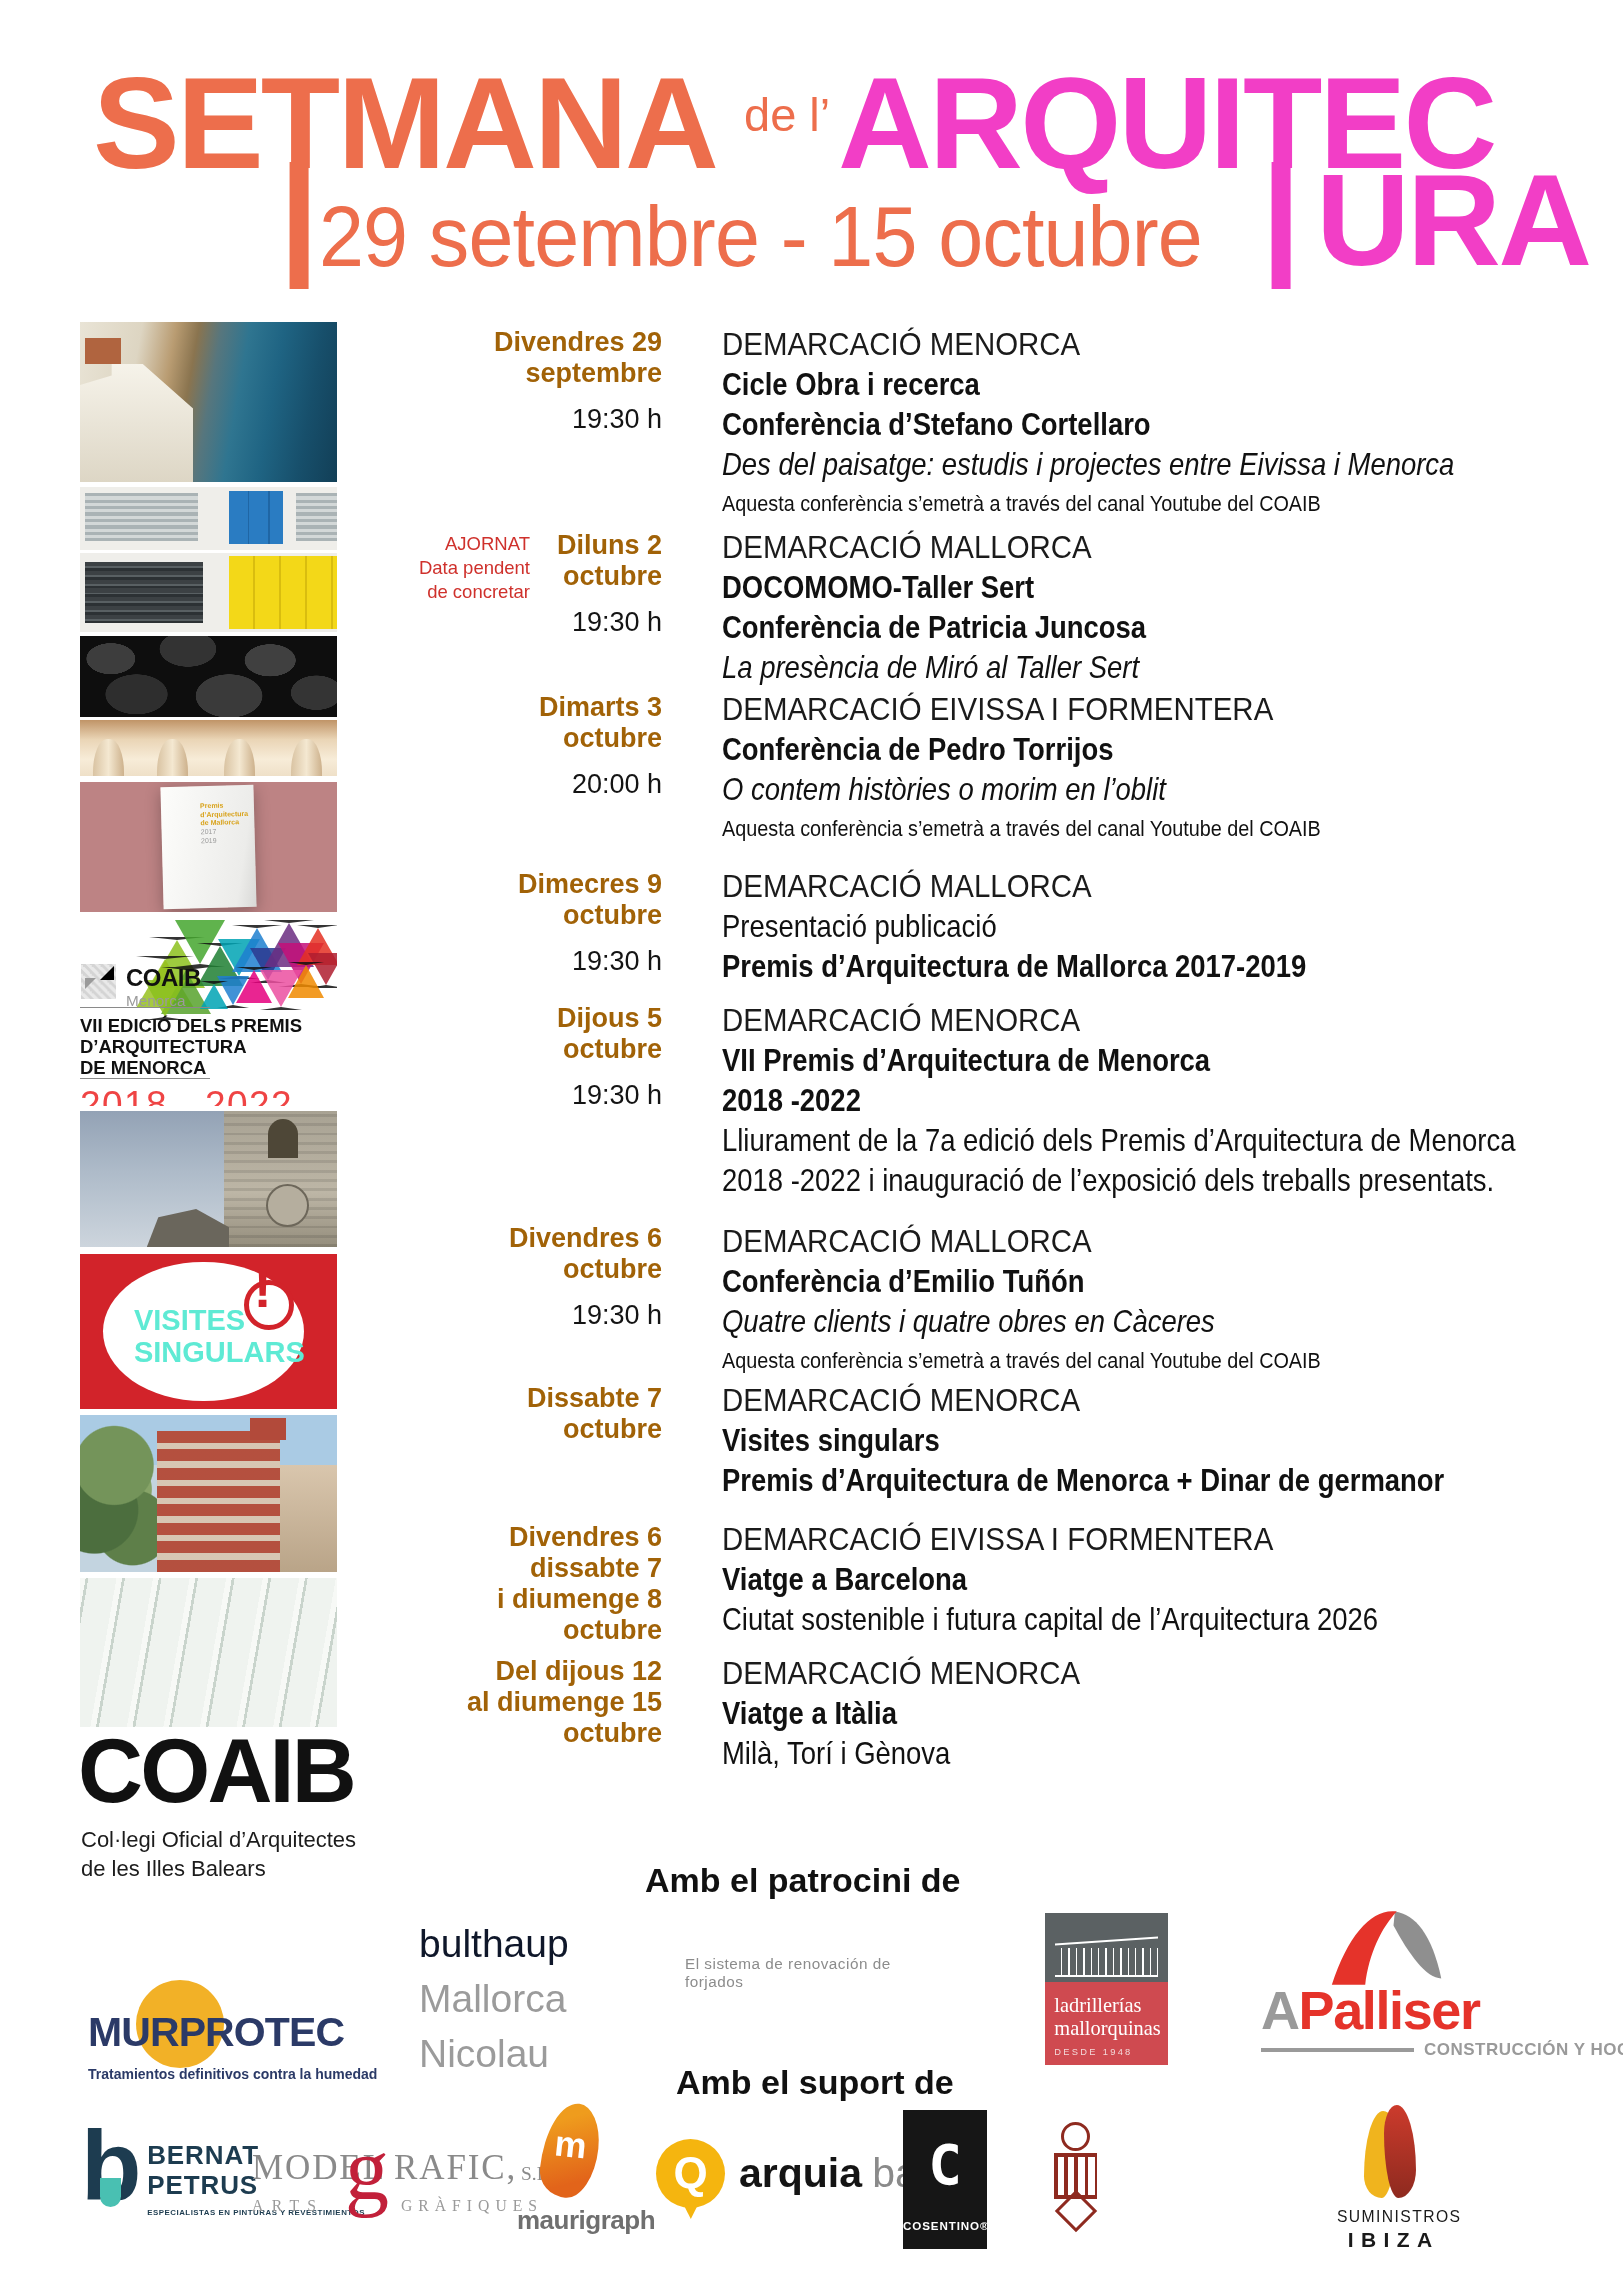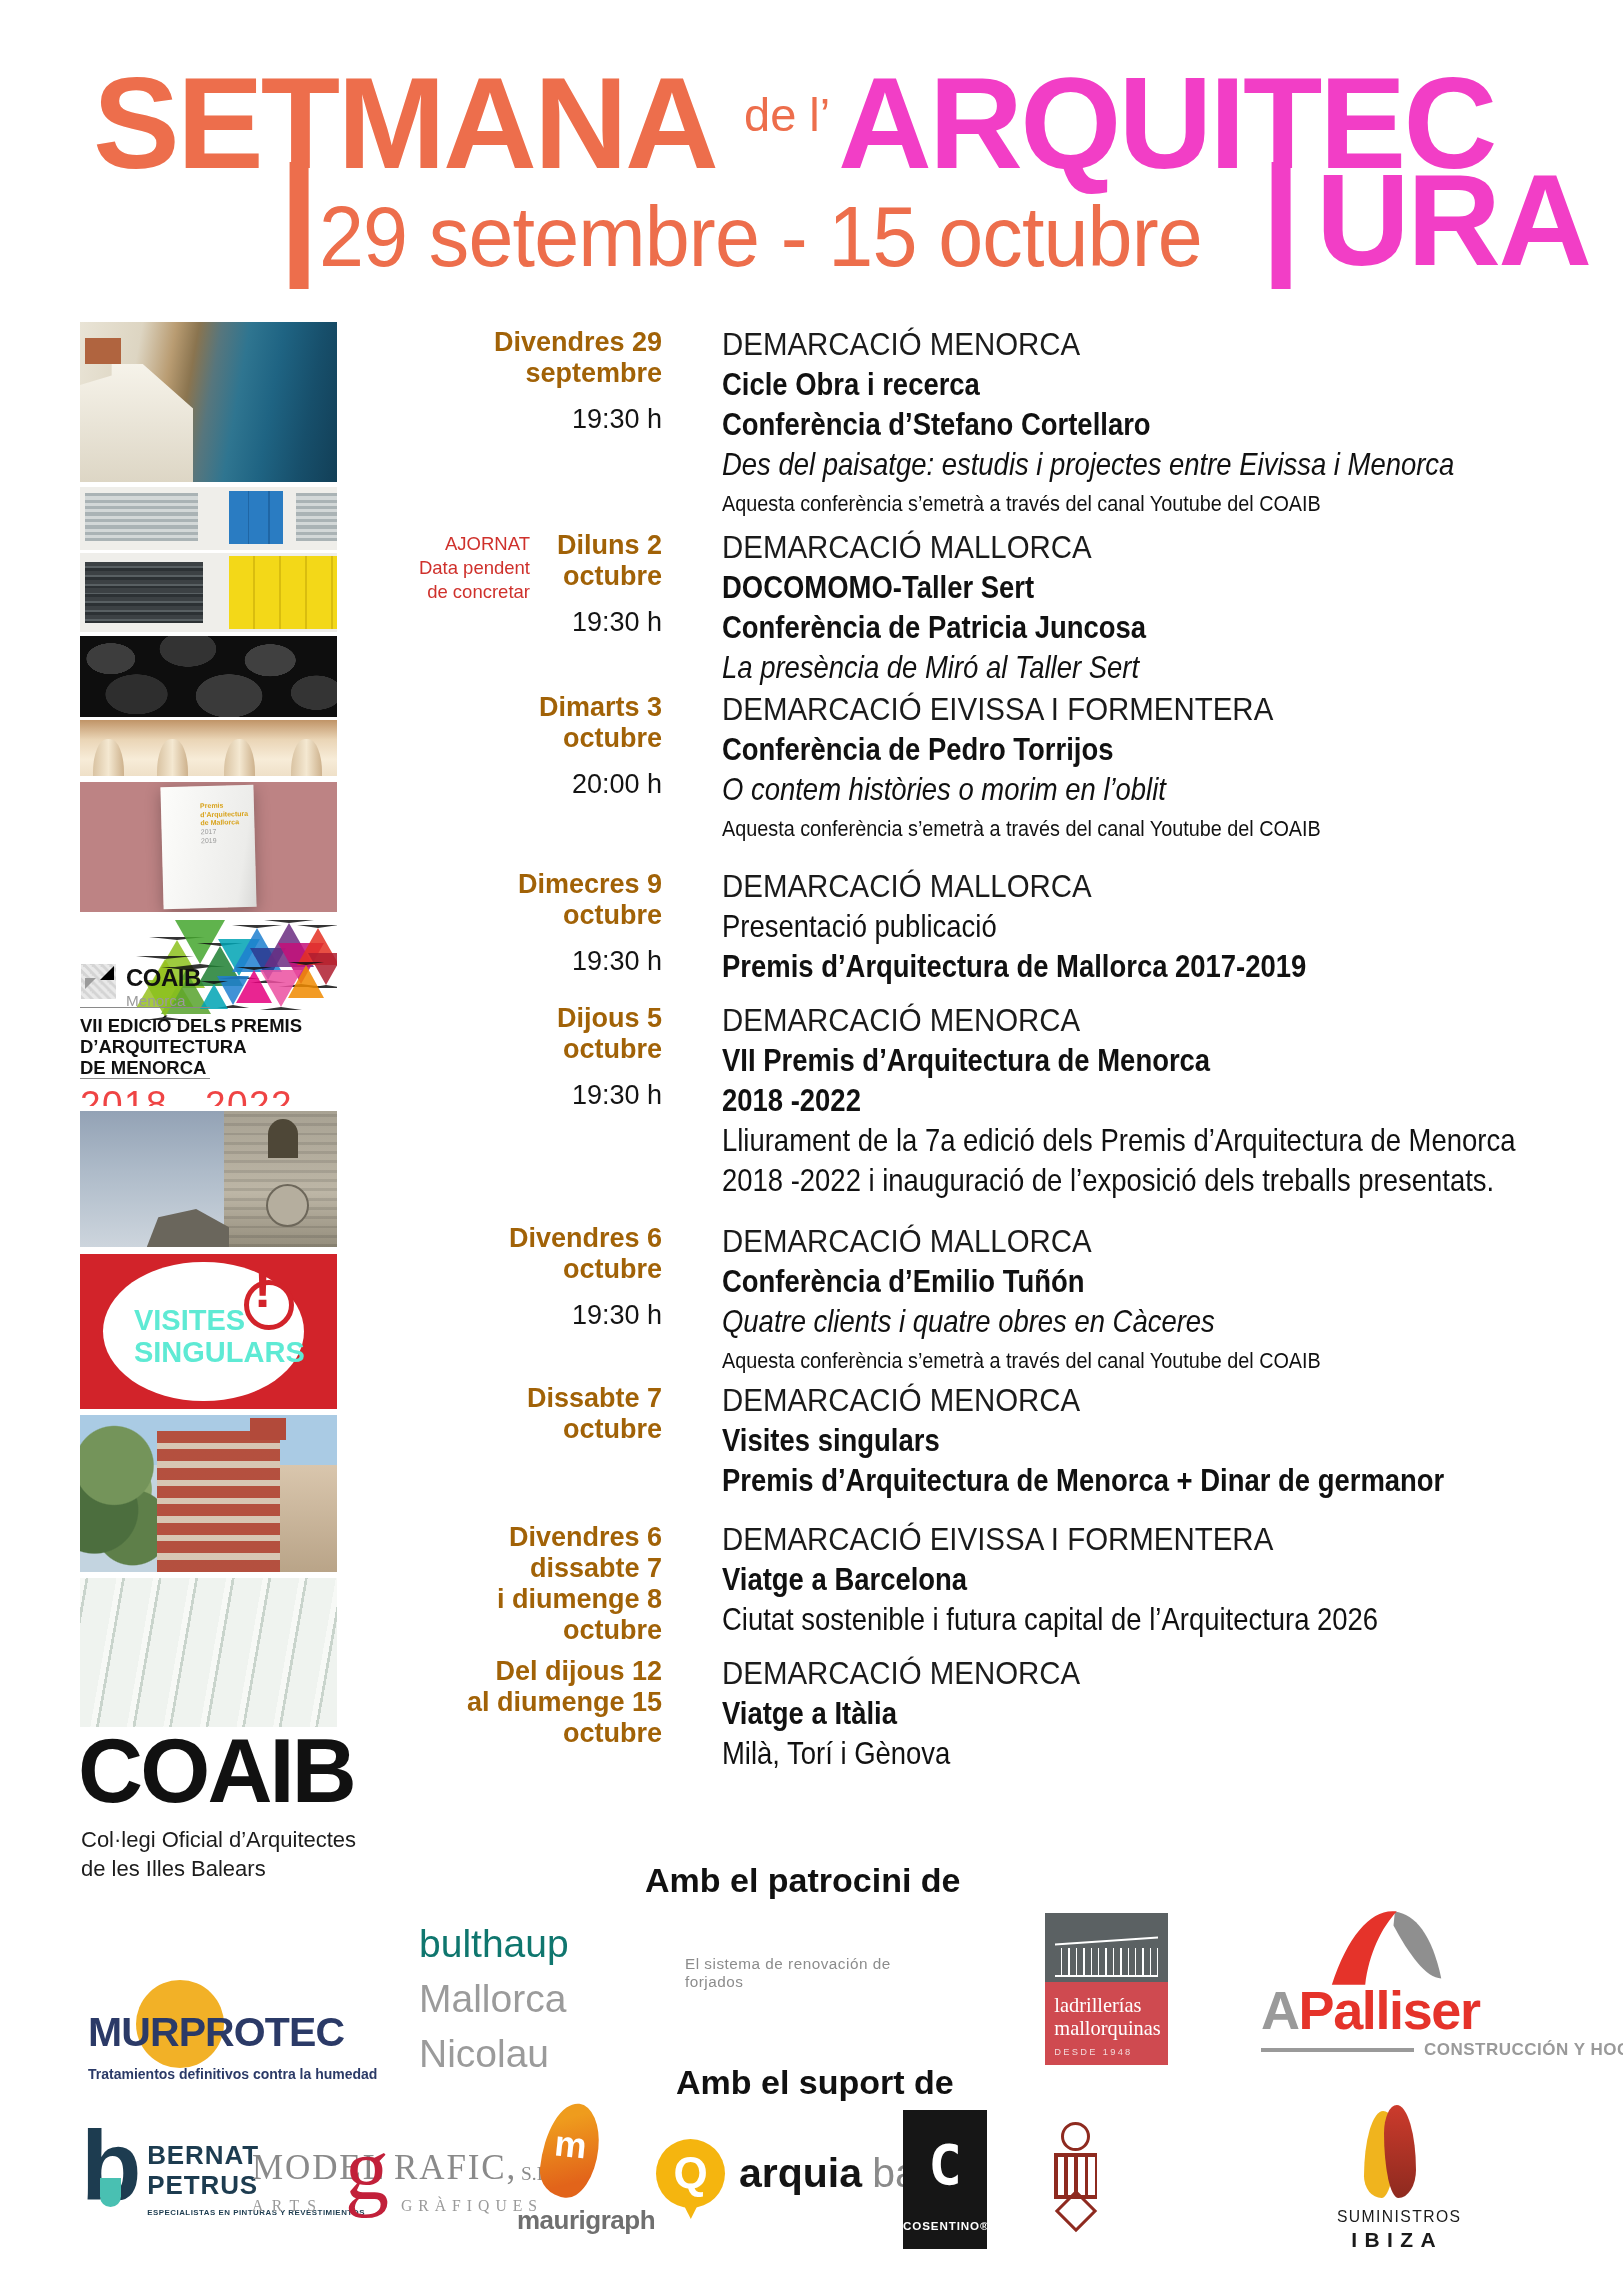--- a/index.html
+++ b/index.html
@@ -122,21 +122,21 @@
   #head-sup{left:676px;top:2063px}
 
   .sp{position:absolute}
   
   #sp-mur{left:88px;top:1980px;width:250px;height:102px}
   #sp-mur .circle{position:absolute;left:48px;top:0;width:88px;height:88px;background:#F2B127;border-radius:50%}
   #sp-mur .name{position:absolute;left:0;top:29px;font-size:41px;font-weight:800;color:#2B3A67;letter-spacing:-0.9px}
   #sp-mur .tag{position:absolute;left:0;top:86px;font-size:14px;font-weight:600;color:#2B3A67;white-space:nowrap}
   
   #sp-bul{left:419px;top:1916px;font-size:39px;line-height:55px}
-  #sp-bul .b1{color:#0f766e}
+  #sp-bul .b1{color:#0f172a}
   #sp-bul .b2{color:#9b9b9b}
   
   #sp-nou{left:685px;top:1946px;width:268px}
   #sp-nou .row{display:flex;align-items:flex-end}
   #sp-nou .word{font-size:57px;font-weight:400;color:#9b9b9b;letter-spacing:1.9px;line-height:1}
   .nmark{position:relative;width:43px;height:70px;margin:0 1.9px}
   .nmark .n1{position:absolute;left:0.9px;bottom:0;width:15.7px;height:34px;background:#1d6b72;transform:skewX(-7deg)}
   .nmark .n2{position:absolute;right:0.9px;top:-7.4px;width:19.4px;height:78px;background:#1d6b72;transform:skewX(-7deg)}
   #sp-nou .ntag{margin-top:9.3px;font-size:15.3px;color:#8c8c8c;letter-spacing:0.5px}
   
@@ -197,21 +197,21 @@
   #sp-ate .icon{position:relative;width:56px;height:109px;color:#8e2a1f}
   #sp-ate .icon::before{content:"";position:absolute;left:14px;top:0;width:23px;height:23px;border:3.2px solid #8e2a1f;border-radius:50%}
   #sp-ate .mid{position:absolute;left:6.5px;top:30.5px;width:43px;height:38px;border-top:4.6px solid #8e2a1f;border-bottom:4.6px solid #8e2a1f;
     background:repeating-linear-gradient(90deg,#8e2a1f 0 3.7px,transparent 3.7px 10.2px)}
   #sp-ate .icon::after{content:"";position:absolute;left:14px;top:74px;width:24px;height:24px;border:3.2px solid #8e2a1f;transform:rotate(45deg)}
   #sp-ate .col{margin-left:14px;padding-top:18.5px}
   #sp-ate .aname{font-size:30px;font-weight:700;color:#1a1a1a}
   #sp-ate .asub{font-size:18.5px;color:#8a8a8a;margin-top:4.6px}
   #sp-ate .asince{font-size:15.3px;color:#b03a2a;margin-top:9.3px}
   
-  #sp-sum{left:1337px;top:2105px;width:106px;text-align:right}
+  #sp-sum{left:1337px;top:2105px;width:106px;text-align:center}
   #sp-sum .flame{position:relative;width:52px;height:97px;margin:0 auto}
   #sp-sum .fy{position:absolute;left:0;top:5.6px;width:32px;height:87px;background:#F0B41E;
     border-radius:60% 40% 45% 55%/75% 25% 75% 25%}
   #sp-sum .fr{position:absolute;right:0;top:0;width:32px;height:93px;background:linear-gradient(#cc3b2c,#8e2a1f);
     border-radius:40% 60% 55% 45%/30% 70% 30% 70%}
   #sp-sum .name{margin-top:5.6px;font-size:15.7px;color:#1a1a1a;letter-spacing:1.4px}
   #sp-sum .ibiza{margin-top:2.8px;font-size:21px;font-weight:700;color:#1a1a1a;letter-spacing:7.4px;text-indent:7.4px}
 </style>
 </head>
 <body>

